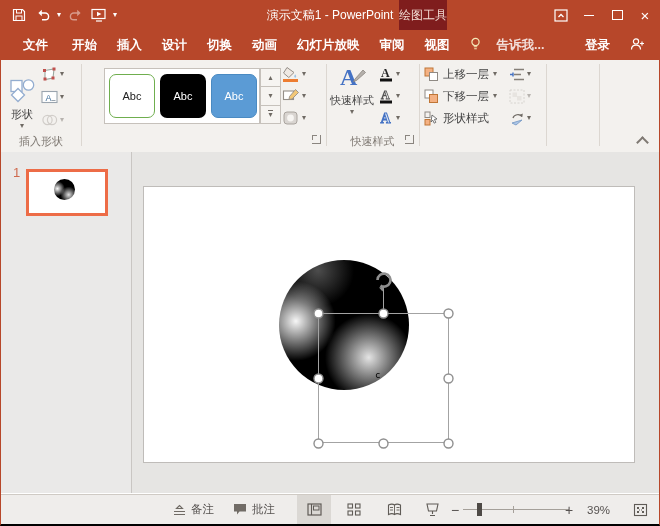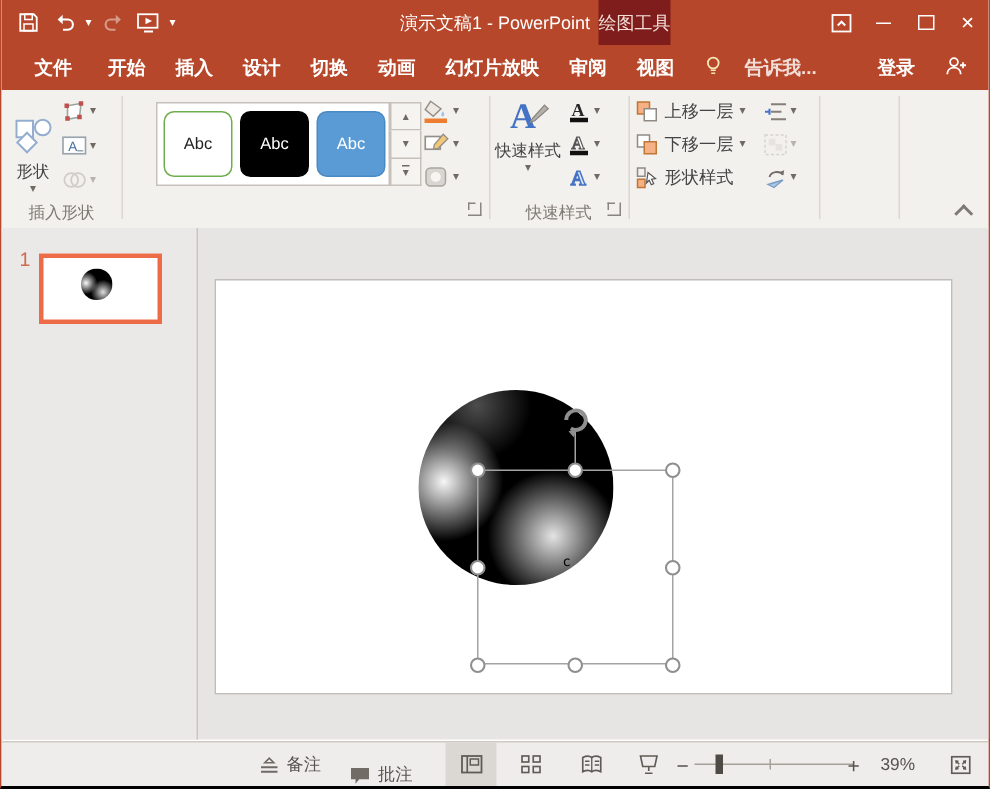--- a/index.html
+++ b/index.html
@@ -364,21 +364,21 @@
   </div>
 
   <div class="statusbar">
     <div class="sitem" style="left:172px;">
       <svg width="13" height="12" viewBox="0 0 13 12">
         <path d="M3.5 4.5 6.5 1.5 9.5 4.5z" fill="none" stroke="#6f6a64" stroke-width="1.1"></path>
         <path d="M1 7.5h11M1 10.5h11" stroke="#6f6a64" stroke-width="1.2"></path>
       </svg>
       <span>备注</span>
     </div>
-    <div class="sitem" style="left:232px;align-items:flex-end;">
+    <div class="sitem" style="left:232px;">
       <svg width="14" height="13" viewBox="0 0 14 13">
         <path d="M1 1h12v7.5H6.5L4 11.5V8.5H1z" fill="#716c66"></path>
       </svg>
       <span>批注</span>
     </div>
     <div class="viewbtn active" style="left:296px;">
       <svg width="15" height="13" viewBox="0 0 15 13">
         <rect x="1" y="1" width="13" height="11" fill="none" stroke="#5f5b56" stroke-width="1.2"></rect>
         <path d="M4.5 1v11" stroke="#5f5b56" stroke-width="1.1"></path>
         <rect x="6.5" y="3" width="5.5" height="4" fill="none" stroke="#5f5b56" stroke-width="1"></rect>

